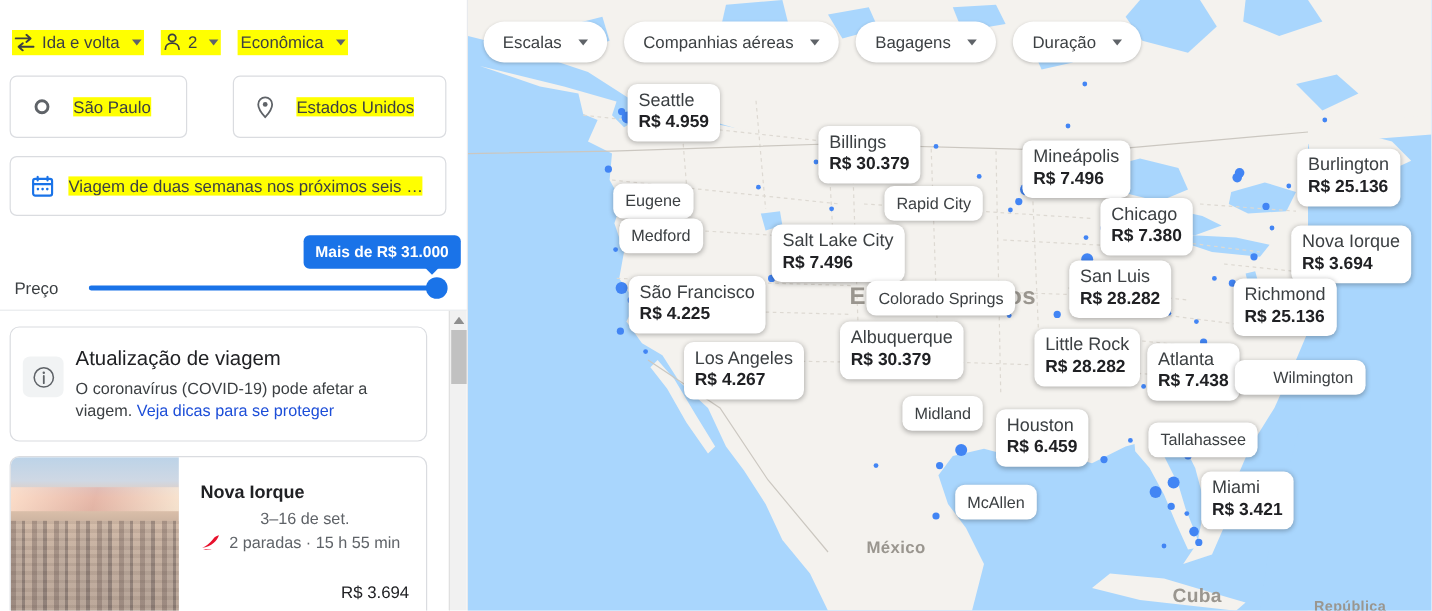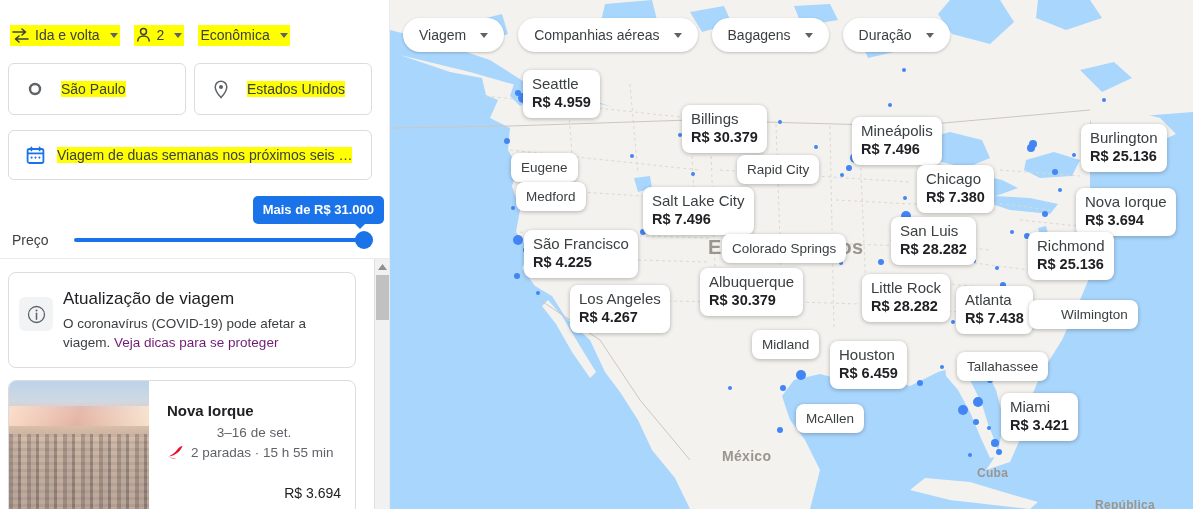--- a/index.html
+++ b/index.html
@@ -52,21 +52,21 @@
   
   .field-box {
     position: absolute;
     border: 1px solid #dadce0;
     border-radius: 6px;
     background: #fff;
     display: flex; align-items: center;
     padding: 0 14px;
     cursor: text;
   }
-  #origin-box { left: 8px; top: 63px; width: 178px; height: 52px; }
+  #origin-box { left: 8px; top: 63px; width: 148px; height: 52px; }
   #dest-box   { left: 194px; top: 63px; width: 178px; height: 52px; }
   #dates-box  { left: 8px; top: 130px; width: 364px; height: 50px; }
   .field-icon { width: 24px; flex: 0 0 24px; display:flex; align-items:center; justify-content:center; }
   .field-text {
     margin-left: 14px;
     font-size: 14px; color: #3c4043;
     background: #ffff00;
     white-space: nowrap; overflow: hidden;
   }
   #dates-box .field-text { margin-left: 10px; font-size: 14px; }
@@ -123,21 +123,21 @@
   }
   #covid-icon-wrap {
     width: 34px; height: 34px; border-radius: 6px;
     background: #f1f3f4;
     display: flex; align-items: center; justify-content: center;
     flex: 0 0 34px; margin-top: 10px;
   }
   #covid-text { margin-left: 10px; }
   #covid-title { font-size: 17px; color: #202124; line-height: 24px; margin-bottom: 3px; }
   #covid-body { font-size: 13.5px; color: #3c4043; line-height: 19px; }
-  #covid-link { color: #701a75; cursor: pointer; }
+  #covid-link { color: #1d4ed8; cursor: pointer; }
 
   
   #flight-card {
     position: absolute; left: 8px; top: 380px;
     width: 348px; height: 140px;
     border: 1px solid #dadce0; border-radius: 8px;
     background: #fff;
     display: flex; overflow: hidden;
     cursor: pointer;
   }
@@ -421,21 +421,21 @@
         <path d="M610,170 L690,176 M630,220 L688,226"></path>
       </g>
       <g stroke="#cbc7c0" stroke-width="1" fill="none">
         <path d="M0,128 L120,126 L300,120 L520,126 L700,110"></path>
         <path d="M150,300 L210,340 L250,400 L300,460"></path>
       </g>
     </svg>
 
     <div class="geo-label" style="left:318px;top:236px;font-size:20px;">Estados Unidos</div>
     <div class="geo-label" style="left:332px;top:448px;font-size:14px;">México</div>
-    <div class="geo-label" style="left:587px;top:466px;font-size:12px;">Cuba</div>
+    <div class="geo-label" style="left:587px;top:489px;font-size:16px;">Cuba</div>
     <div class="geo-label" style="left:705px;top:498px;font-size:12px;">República</div>
 
     <div id="marker-layer">
         <div class="dot" style="left: 128px; top: 93px; width: 10px; height: 10px;"></div>
         <div class="dot" style="left: 125px; top: 90px; width: 6px; height: 6px;"></div>
         <div class="dot" style="left: 174px; top: 83px; width: 4px; height: 4px;"></div>
         <div class="dot" style="left: 205px; top: 80px; width: 4px; height: 4px;"></div>
         <div class="dot" style="left: 114px; top: 138px; width: 6px; height: 6px;"></div>
         <div class="dot" style="left: 513px; top: 196px; width: 4px; height: 4px;"></div>
         <div class="dot" style="left: 123px; top: 174px; width: 4px; height: 4px;"></div>
@@ -588,21 +588,21 @@
           <div class="pin-city">Miami</div>
           <div class="pin-price">R$ 3.421</div>
         </div>
         <div class="pin name-only" style="left: 406px; top: 404px;">
           <div class="pin-city">McAllen</div>
         </div>
       </div>
 
     <div id="map-filters">
       <div class="map-chip">
-        <span>Viagem</span>
+        <span>Escalas</span>
         <span class="caret"></span>
       </div>
       <div class="map-chip">
         <span>Companhias aéreas</span>
         <span class="caret"></span>
       </div>
       <div class="map-chip">
         <span>Bagagens</span>
         <span class="caret"></span>
       </div>

